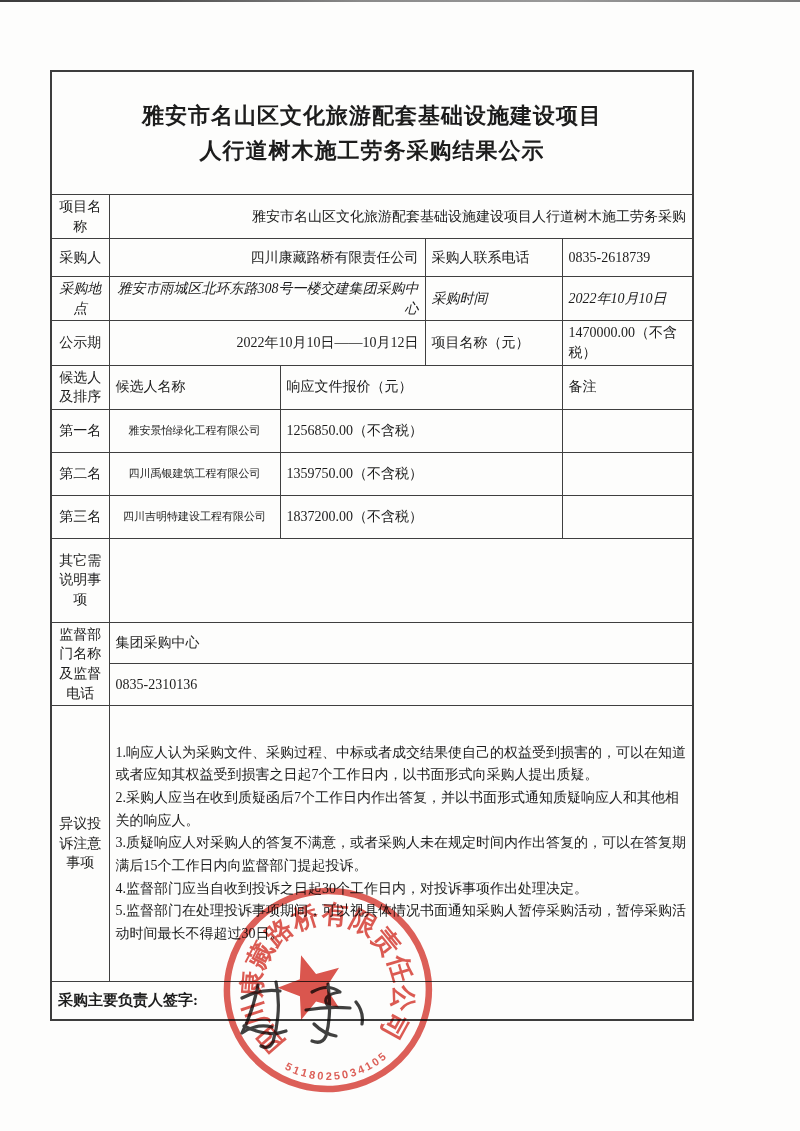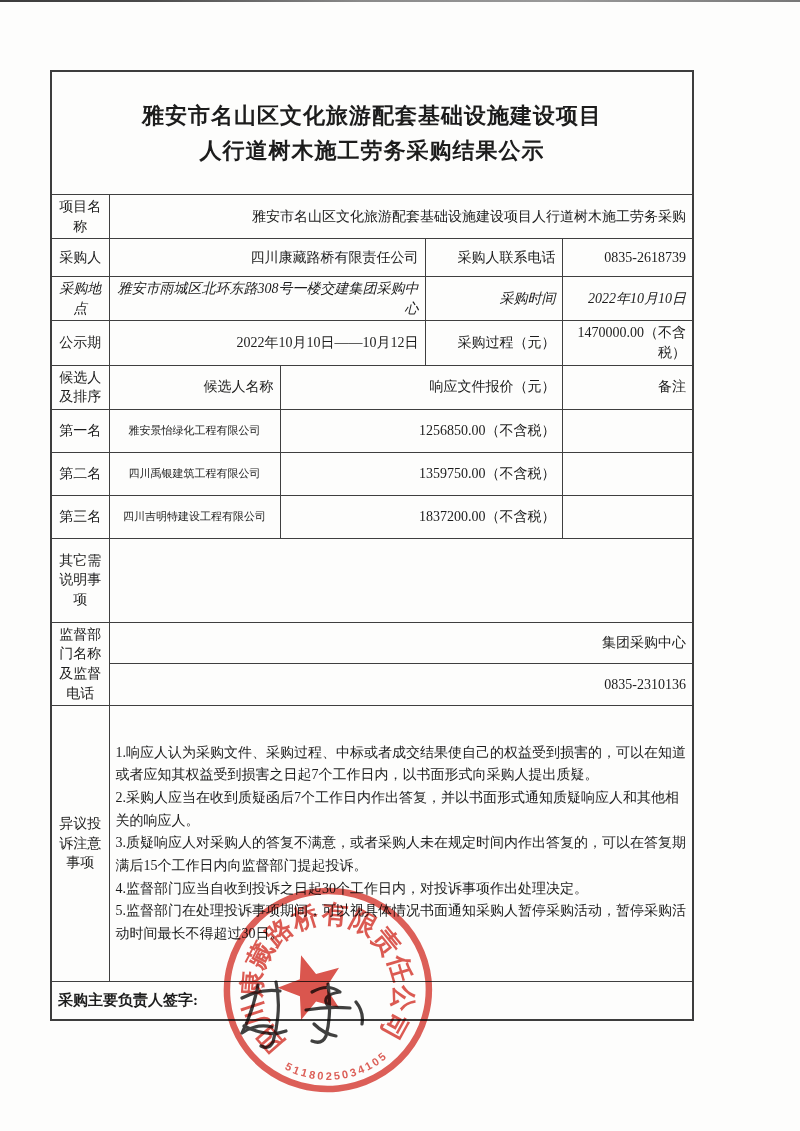--- a/index.html
+++ b/index.html
@@ -25,21 +25,21 @@
     border:1px solid #3f3f3f;
     padding:2px 6px;
     vertical-align:middle;
     line-height:1.4;
     word-break:break-all;
   }
   .title-cell{height:118px;text-align:center;vertical-align:middle;border-bottom:1px solid #3f3f3f;}
   .doc-title{font-weight:bold;font-size:22px;line-height:1.6;letter-spacing:1px;font-family:"Liberation Sans",sans-serif;}
   .lbl{text-align:center;padding:2px 3px;}
   .left{text-align:right;}
-  .ctr{text-align:right;}
+  .ctr{text-align:left;}
   .r-pn{height:44px;padding-left:28px;}
   .r-buyer{height:38px;}
   .r-loc{height:44px;font-style:italic;}
   .r-period{height:38px;}
   .r-chead{height:43px;}
   .r-cand{height:43px;}
   .r-other{height:84px;padding-left:8px;}
   .r-sup{height:40px;}
   .r-obj{height:276px;}
   .r-sig{height:38px;font-weight:bold;}
@@ -102,21 +102,21 @@
     <tr class="r-loc">
       <td class="lbl">采购地点</td>
       <td class="left" colspan="2">雅安市雨城区北环东路308号一楼交建集团采购中心</td>
       <td class="ctr">采购时间</td>
       <td class="ctr">2022年10月10日</td>
     </tr>
 
     <tr class="r-period">
       <td class="lbl">公示期</td>
       <td class="left" colspan="2">2022年10月10日——10月12日</td>
-      <td class="ctr">采购过程（元）</td>
+      <td class="ctr">项目名称（元）</td>
       <td class="ctr">1470000.00（不含税）</td>
     </tr>
 
     <tr class="r-chead">
       <td class="lbl">候选人及排序</td>
       <td class="ctr">候选人名称</td>
       <td class="ctr" colspan="2">响应文件报价（元）</td>
       <td class="ctr">备注</td>
     </tr>
 

